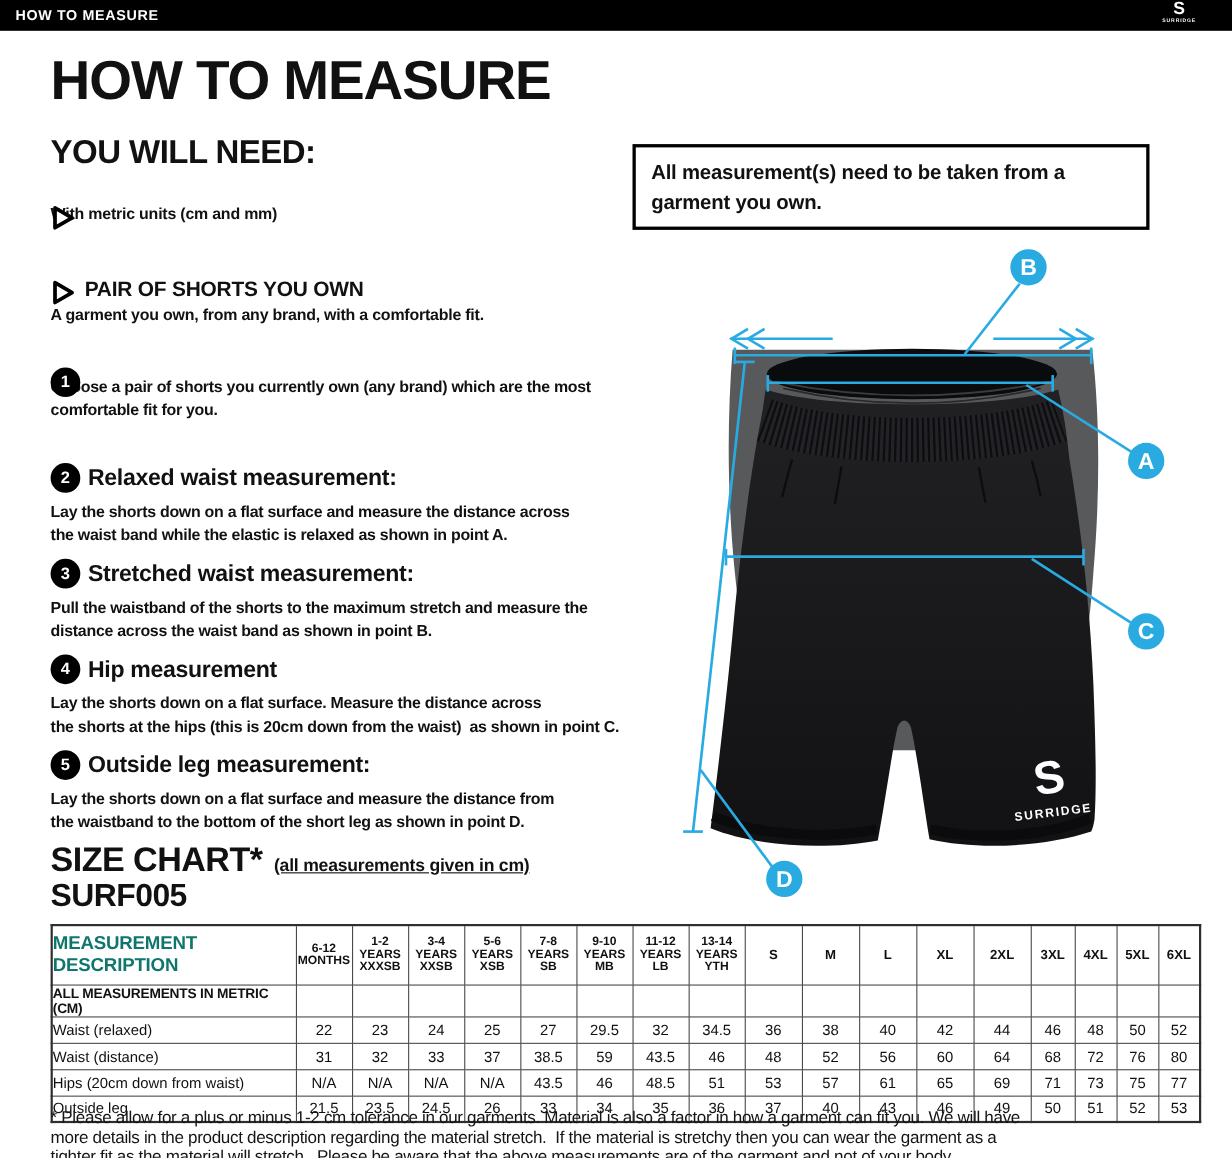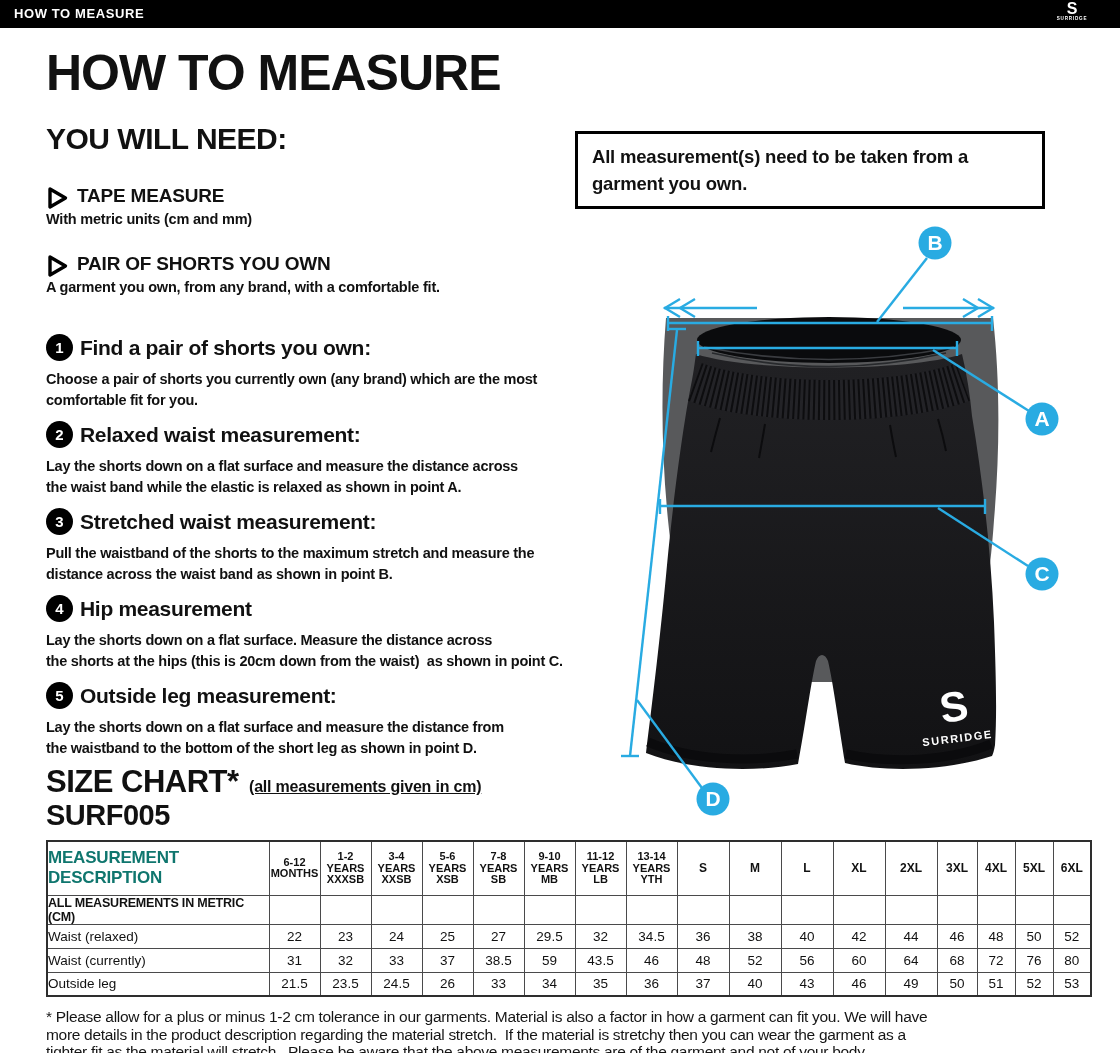--- a/index.html
+++ b/index.html
@@ -76,39 +76,37 @@
   </div>
 
   <div id="h1">HOW TO MEASURE</div>
   <div id="ywn">YOU WILL NEED:</div>
 
   <div id="needs">
       <div class="need" style="top: 184px;">
         <span class="tri"><svg width="21" height="24" viewBox="0 0 21 24">
             <polygon points="3,3 18.5,12 3,21" fill="#fff" stroke="#000" stroke-width="3.4" stroke-linejoin="round"></polygon>
           </svg></span>
-        <div class="ntitle">TAPE MEASURE</div>
         <div class="ndesc">With metric units (cm and mm)</div>
       </div>
       <div class="need" style="top: 252px;">
         <span class="tri"><svg width="21" height="24" viewBox="0 0 21 24">
             <polygon points="3,3 18.5,12 3,21" fill="#fff" stroke="#000" stroke-width="3.4" stroke-linejoin="round"></polygon>
           </svg></span>
         <div class="ntitle">PAIR OF SHORTS YOU OWN</div>
         <div class="ndesc">A garment you own, from any brand, with a comfortable fit.</div>
       </div>
     </div>
 
   <div id="notice">All measurement(s) need to be taken from a
 garment you own.</div>
 
   <div id="steps">
       <div class="step" style="top: 334px;">
         <div class="stepnum">1</div>
-        <div class="steptitle">Find a pair of shorts you own:</div>
         <div class="stepbody">Choose a pair of shorts you currently own (any brand) which are the most
 comfortable fit for you.</div>
       </div>
       <div class="step" style="top: 421px;">
         <div class="stepnum">2</div>
         <div class="steptitle">Relaxed waist measurement:</div>
         <div class="stepbody">Lay the shorts down on a flat surface and measure the distance across
 the waist band while the elastic is relaxed as shown in point A.</div>
       </div>
       <div class="step" style="top: 508px;">
@@ -264,38 +262,58 @@
           <td class="val">38</td>
           <td class="val">40</td>
           <td class="val">42</td>
           <td class="val">44</td>
           <td class="val">46</td>
           <td class="val">48</td>
           <td class="val">50</td>
           <td class="val">52</td>
         </tr>
         <tr>
-          <td class="rowlabel">Waist (currently)</td>
+          <td class="rowlabel">Waist (distance)</td>
           <td class="val">31</td>
           <td class="val">32</td>
           <td class="val">33</td>
           <td class="val">37</td>
           <td class="val">38.5</td>
           <td class="val">59</td>
           <td class="val">43.5</td>
           <td class="val">46</td>
           <td class="val">48</td>
           <td class="val">52</td>
           <td class="val">56</td>
           <td class="val">60</td>
           <td class="val">64</td>
           <td class="val">68</td>
           <td class="val">72</td>
           <td class="val">76</td>
           <td class="val">80</td>
+        </tr>
+        <tr>
+          <td class="rowlabel">Hips (20cm down from waist)</td>
+          <td class="val">N/A</td>
+          <td class="val">N/A</td>
+          <td class="val">N/A</td>
+          <td class="val">N/A</td>
+          <td class="val">43.5</td>
+          <td class="val">46</td>
+          <td class="val">48.5</td>
+          <td class="val">51</td>
+          <td class="val">53</td>
+          <td class="val">57</td>
+          <td class="val">61</td>
+          <td class="val">65</td>
+          <td class="val">69</td>
+          <td class="val">71</td>
+          <td class="val">73</td>
+          <td class="val">75</td>
+          <td class="val">77</td>
         </tr>
         <tr>
           <td class="rowlabel">Outside leg</td>
           <td class="val">21.5</td>
           <td class="val">23.5</td>
           <td class="val">24.5</td>
           <td class="val">26</td>
           <td class="val">33</td>
           <td class="val">34</td>
           <td class="val">35</td>

